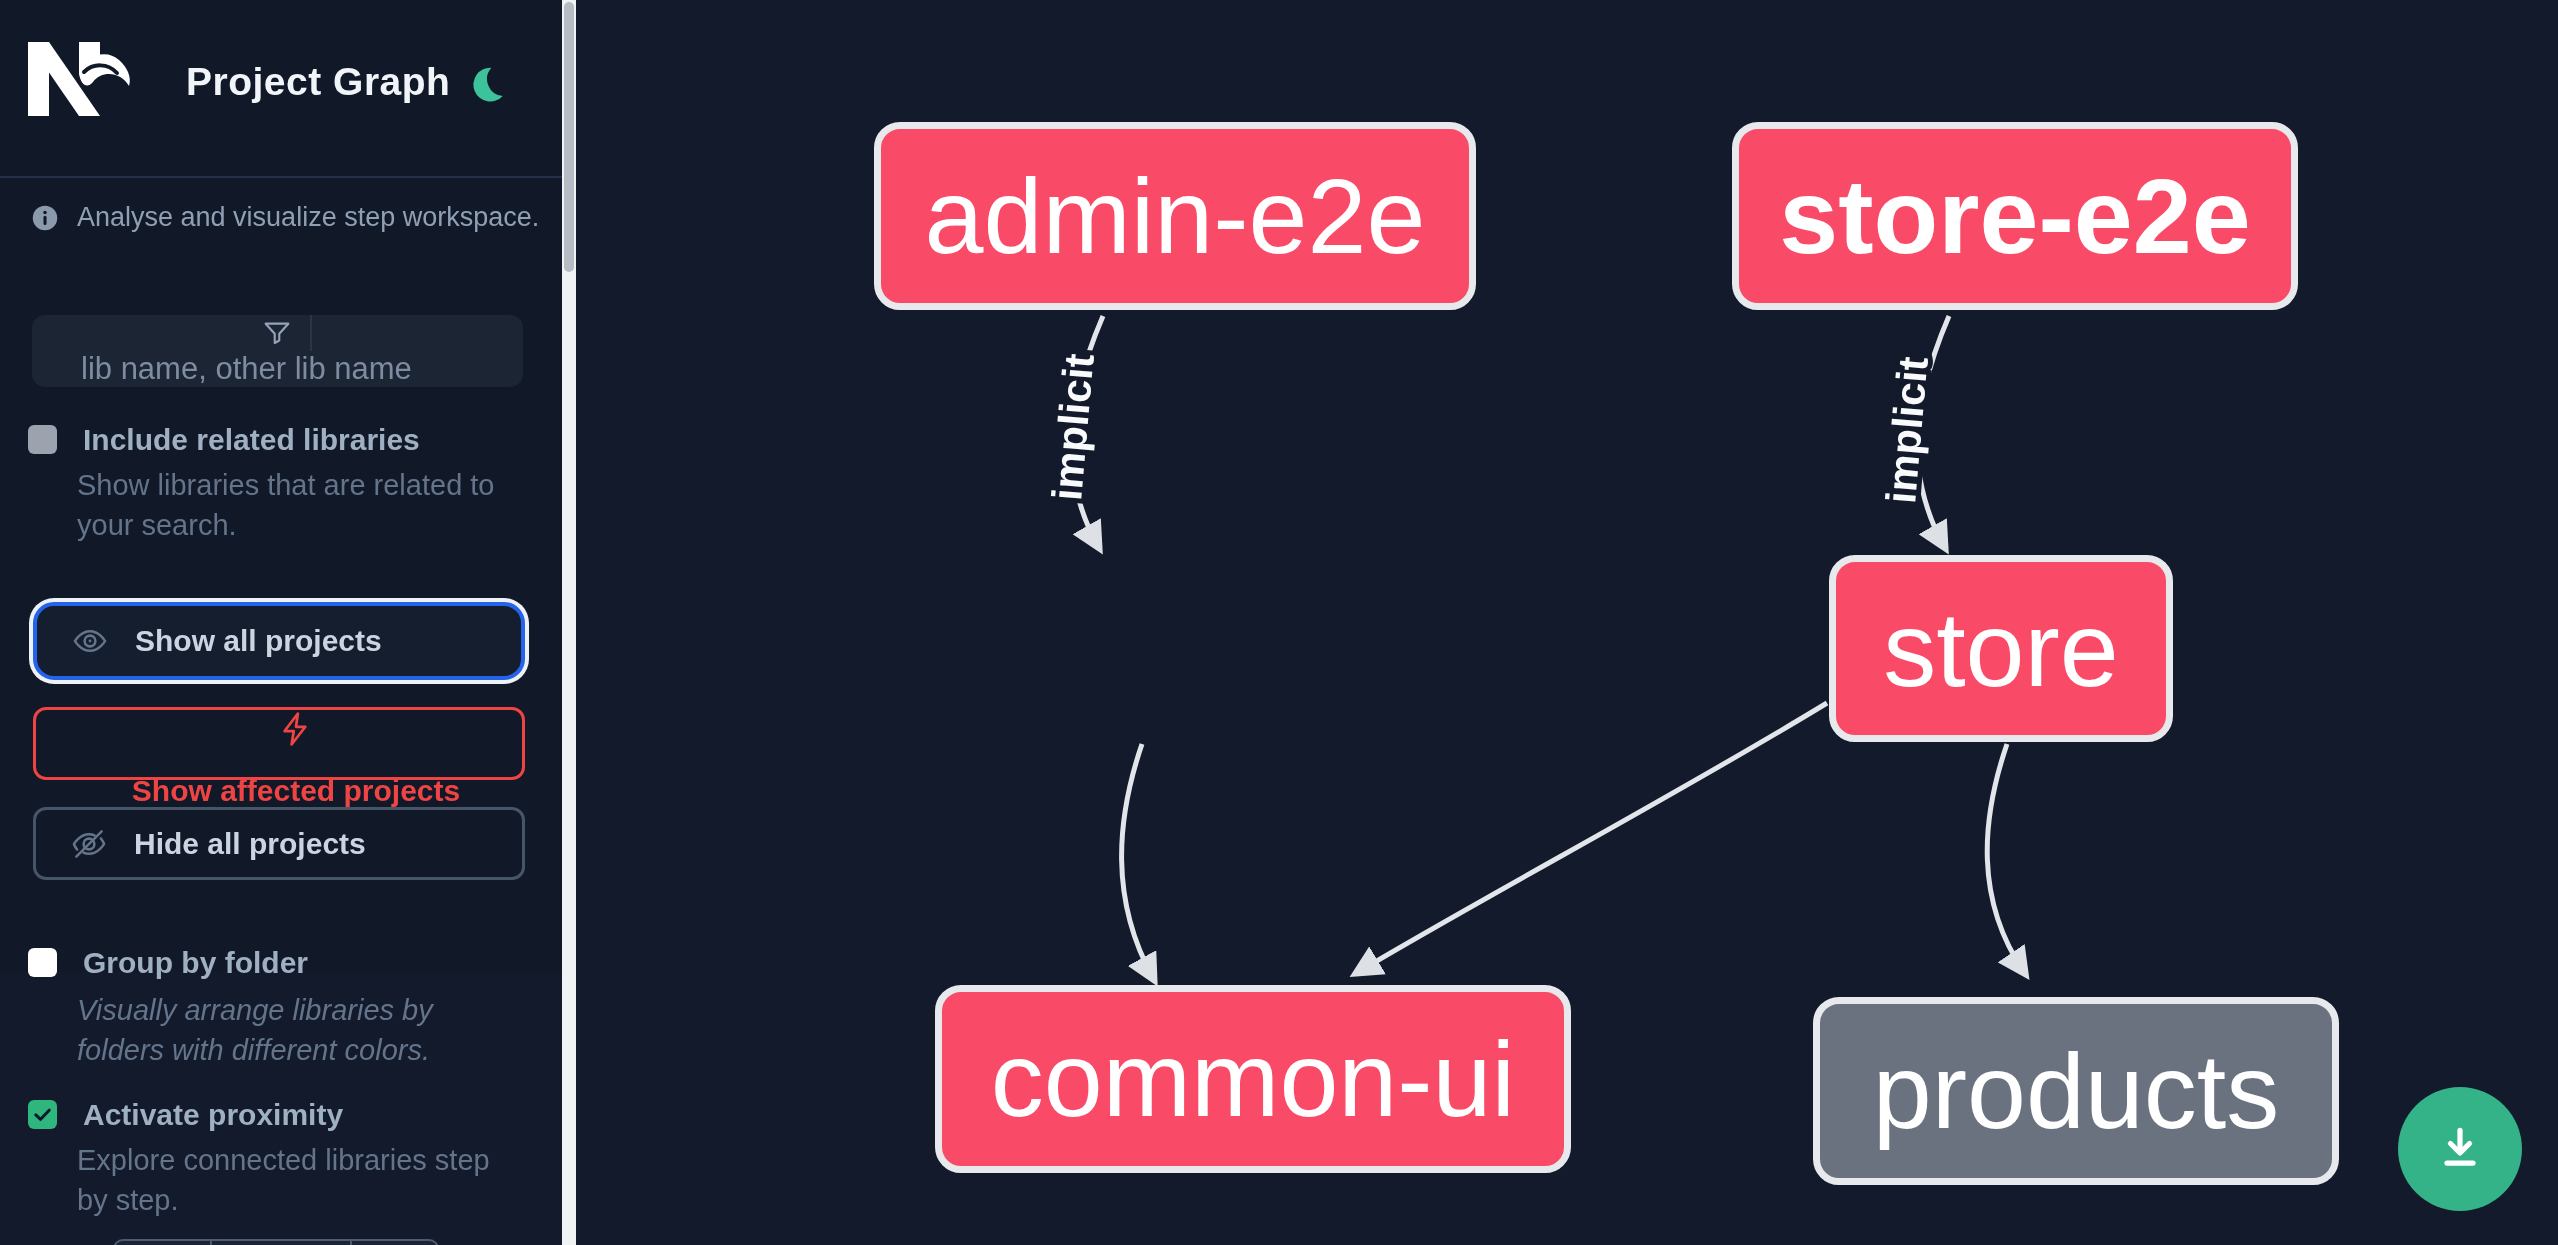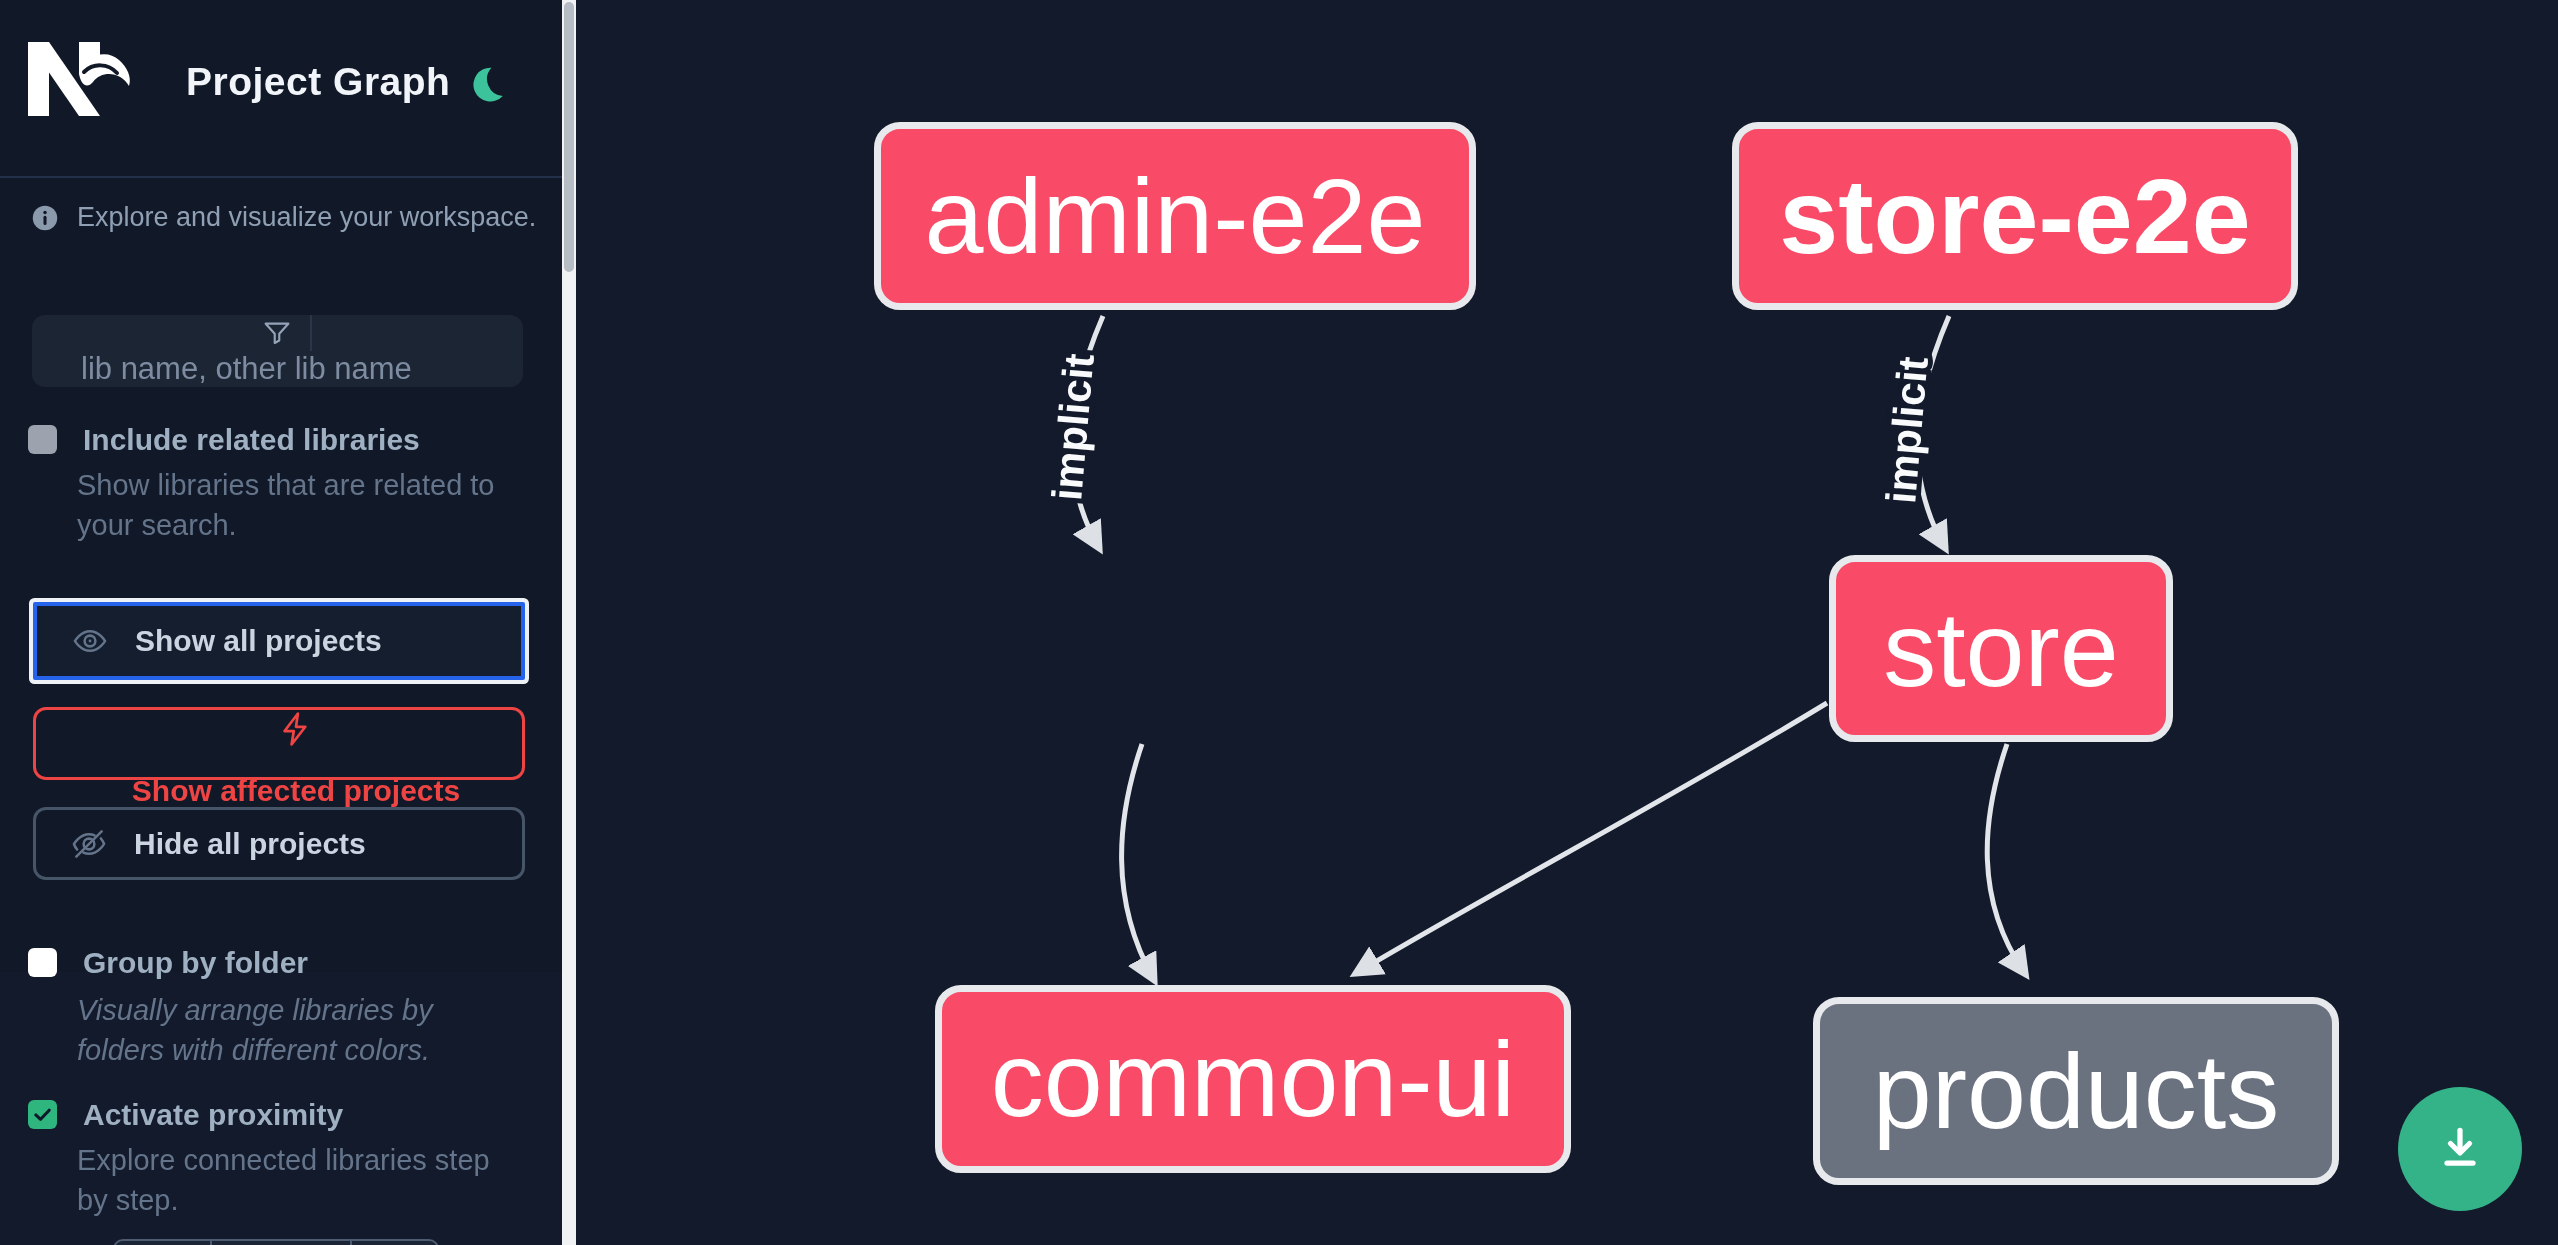--- a/index.html
+++ b/index.html
@@ -42,21 +42,21 @@
 
   #row-include{top:425px;}  #row-include .opt-desc{top:40px;}
   #row-group{top:948px;}    #row-group .opt-desc{top:42px;font-style:italic;}
   #row-prox{top:1100px;}    #row-prox .opt-desc{top:40px;}
 
   .side-btn{position:absolute;left:33px;width:492px;box-sizing:border-box;display:flex;
             align-items:center;gap:26px;padding:0 0 0 34px;background:transparent;cursor:pointer;
             font-family:"Liberation Sans",sans-serif;}
   .side-btn .icn{width:38px;height:38px;flex:0 0 auto;}
   .side-btn span{font-size:30px;font-weight:600;color:#cbd5e1;white-space:nowrap;}
-  #btn-show-all{top:602px;height:78px;border:4px solid #2563eb;border-radius:2px;
+  #btn-show-all{top:602px;height:78px;border:4px solid #2563eb;border-radius:21px;
                 box-shadow:0 0 0 4px #eef2f7;background:#141e2f;color:#64748b;}
   #btn-affected{top:707px;height:73px;border:3px solid #ef4444;border-radius:13px;color:#ef4444;flex-direction:column;}
   #btn-affected span{color:#ef4444;}
   #btn-hide{top:807px;height:73px;border:3px solid #475569;border-radius:13px;color:#64748b;}
 
   .stepper{position:absolute;left:113px;top:1239px;width:322px;height:40px;background:#1b2536;
            border:2px solid #4d5b73;border-radius:10px 10px 0 0;}
   .stepper i{position:absolute;top:0;width:2px;height:100%;background:#4d5b73;}
   .stepper i.d1{left:95px;} .stepper i.d2{left:235px;}
 
@@ -113,21 +113,21 @@
     </button>
 
     <div class="sidebar-divider"></div>
 
     <div class="tagline-row">
       <svg class="icn" viewBox="0 0 24 24">
         <circle cx="12" cy="12" r="10.5" fill="#8b99ad"></circle>
         <circle cx="12" cy="7.2" r="1.5" fill="#111827"></circle>
         <rect x="10.7" y="10" width="2.6" height="8" rx="1.3" fill="#111827"></rect>
       </svg>
-      <span class="tagline-text">Explore and visualize your workspace.</span>
+      <span class="tagline-text">Analyse and visualize step workspace.</span>
     </div>
 
     <div class="searchbox">
       <div class="search-icon-cell">
         <svg viewBox="0 0 24 24" fill="none" stroke="currentColor" stroke-width="1.6" stroke-linejoin="round">
           <path d="M3.5 5 h17 l-6.8 7.6 v5 l-3.4 1.9 v-6.9 L3.5 5 z"></path>
         </svg>
       </div>
       <input type="text" placeholder="lib name, other lib name" style="">
     </div>

